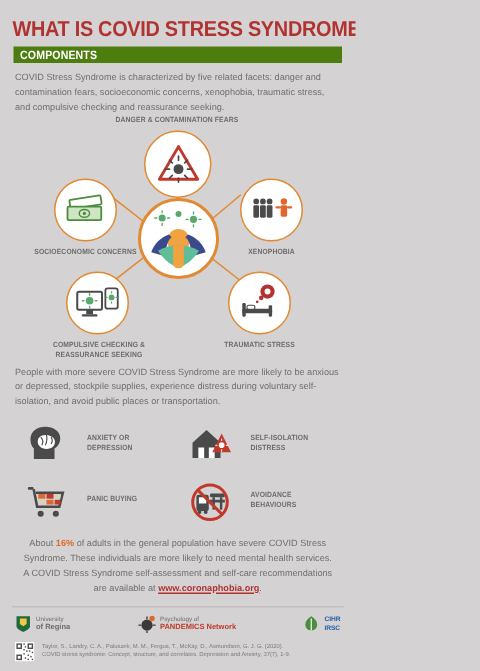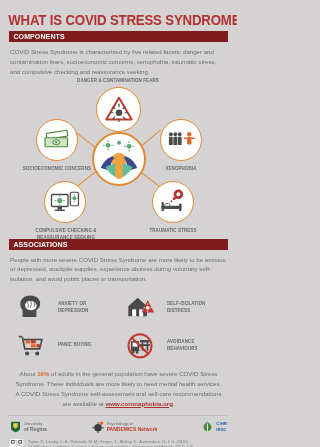--- a/index.html
+++ b/index.html
@@ -19,21 +19,21 @@
     letter-spacing:-0.2px;
     color:#b03331;
     padding:12px 0 3px 9px;
     transform:scaleX(0.92);
     transform-origin:left center;
     white-space:nowrap;
   }
 
   
   .bar{
-    background:#7f1d1d;
+    background:#4d7c0f;
     margin:0 9px;
     height:11px;
     display:flex;align-items:center;
   }
   .bar span{
     color:#ffffff;
     font-weight:bold;
     font-size:8px;
     letter-spacing:0.1px;
     padding-left:5px;
@@ -249,23 +249,20 @@
         </g>
         <path d="M24 15 c-5 0 -8 4 -8 9 c0 5 3 9 8 9 c5 0 8 -4 8 -9 c0 -5 -3 -9 -8 -9 z" fill="#f0a340"></path>
         <path d="M17 19 c-6 2 -11 7 -13 13 l10 3 c1 -7 2 -12 5 -14 z" fill="#3b4a8c"></path>
         <path d="M31 19 c6 2 11 7 13 13 l-10 3 c-1 -7 -2 -12 -5 -14 z" fill="#3b4a8c"></path>
         <path d="M9 31 c5 8 12 12 15 12 c3 0 10 -4 15 -12 c-5 -3 -10 -4 -15 -4 c-5 0 -10 1 -15 4 z" fill="#5fbd9a"></path>
         <path d="M20 27 h8 v13 a4 4 0 0 1 -8 0 z" fill="#f0a340"></path>
       </svg>
     </div>
   </div>
 
-  <div class="bar">
-    <span>ASSOCIATIONS</span>
-  </div>
 
   <div class="para">People with more severe COVID Stress Syndrome are more likely to be anxious or depressed, stockpile supplies, experience distress during voluntary self-isolation, and avoid public places or transportation.</div>
 
   <div class="assoc">
 
     <div class="acell">
       <div class="aicon">
         <svg width="26" height="26" viewBox="0 0 34 34">
           <path d="M6 30 v-9 c-2 -2 -3 -5 -3 -8 c0 -7 6 -11 13 -11 c7 0 13 4 13 10 c0 4 -2 7 -5 9 v9 z" fill="#4a4a4a"></path>
           <path d="M10 12 c2 -3 8 -4 12 -1 c3 2 3 6 1 8 c-3 3 -9 3 -12 0 c-2 -2 -2 -5 -1 -7 z" fill="#ffffff"></path>

